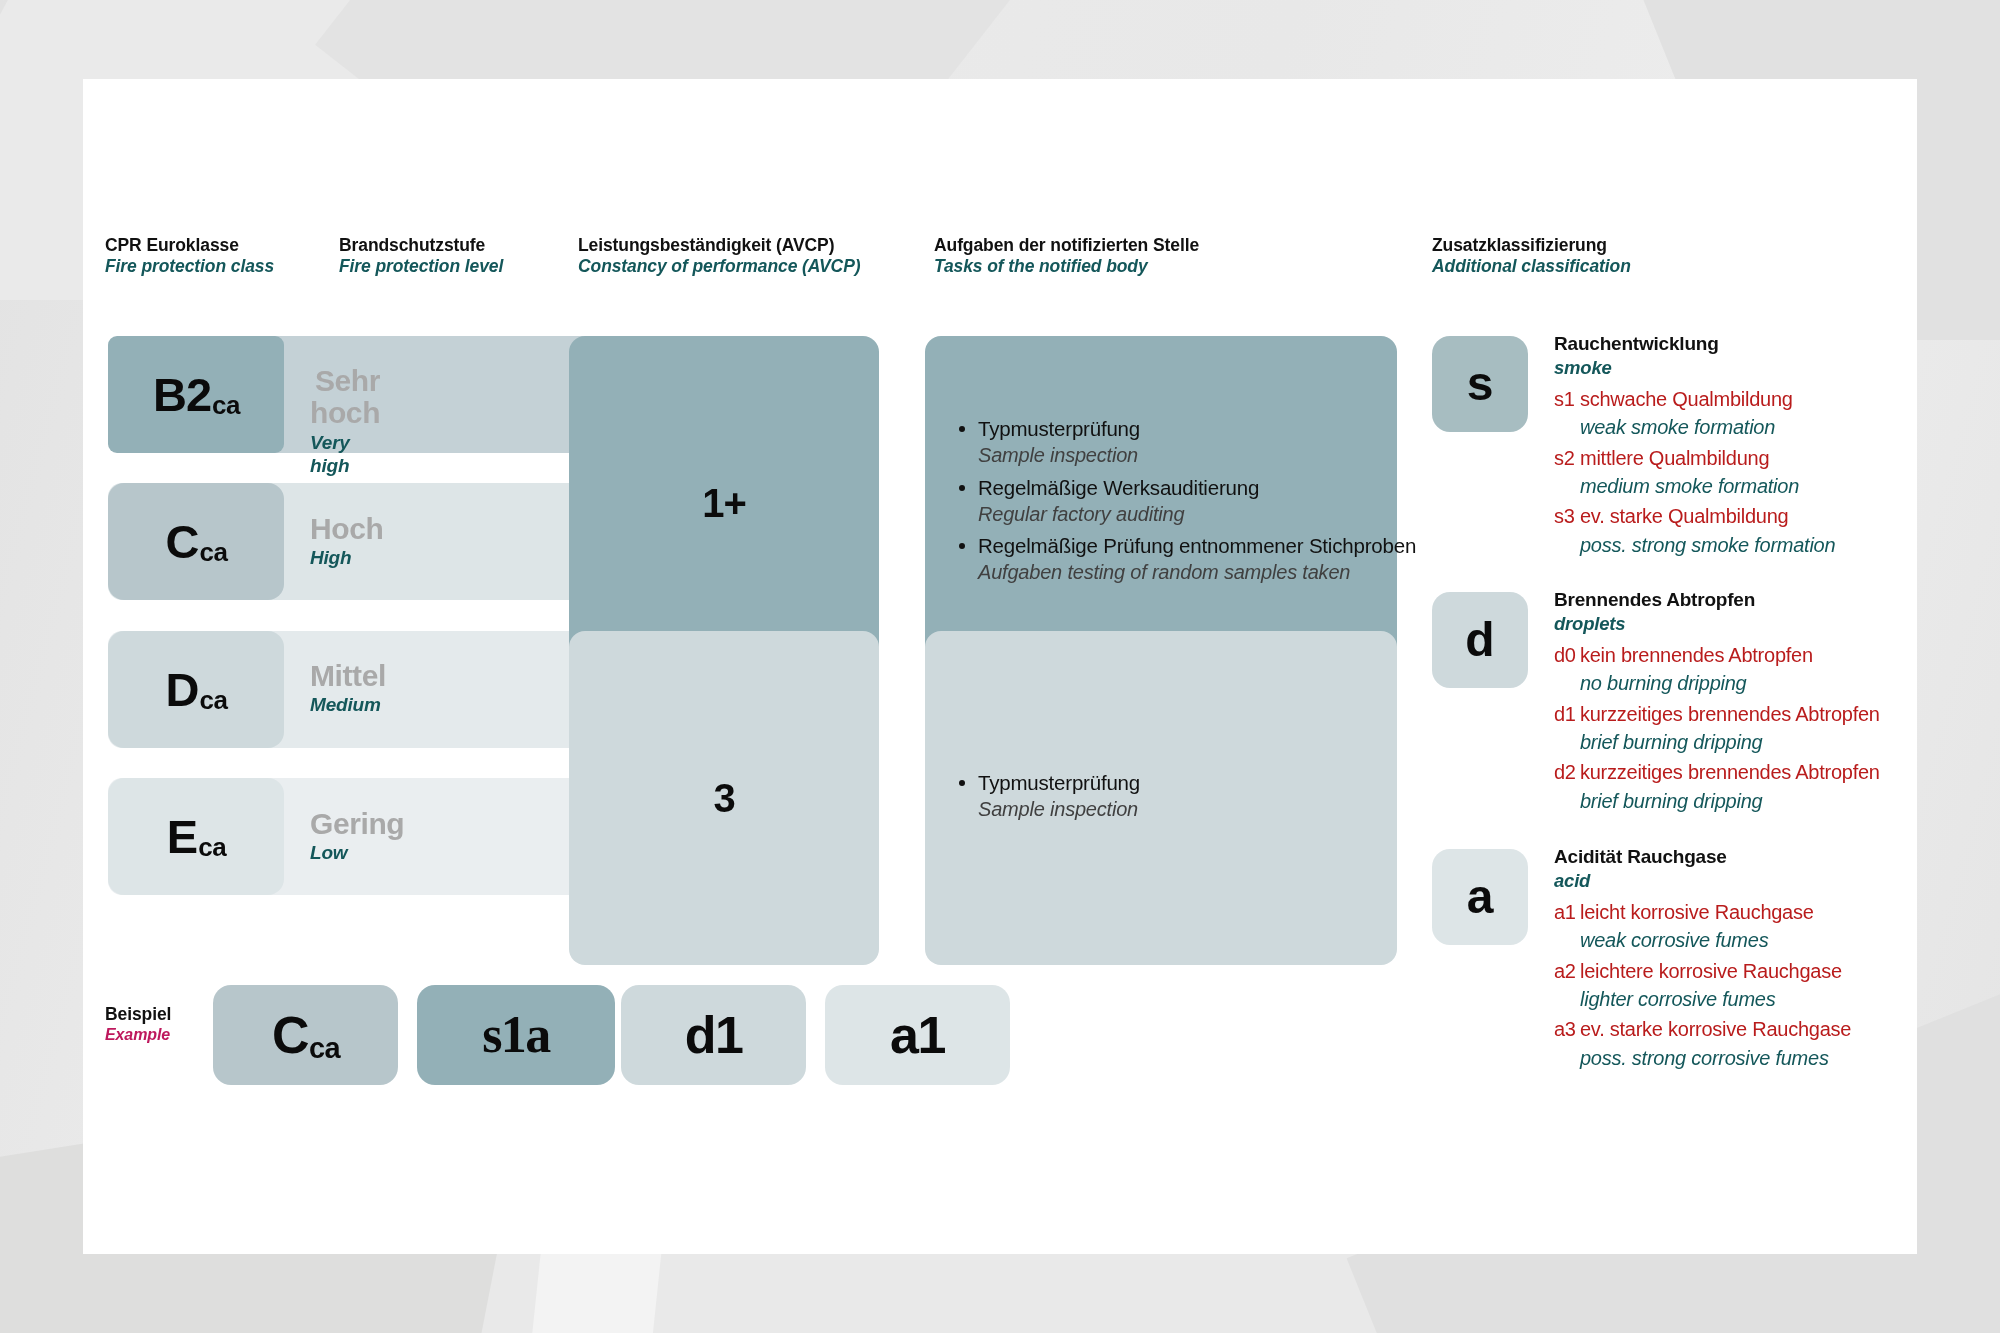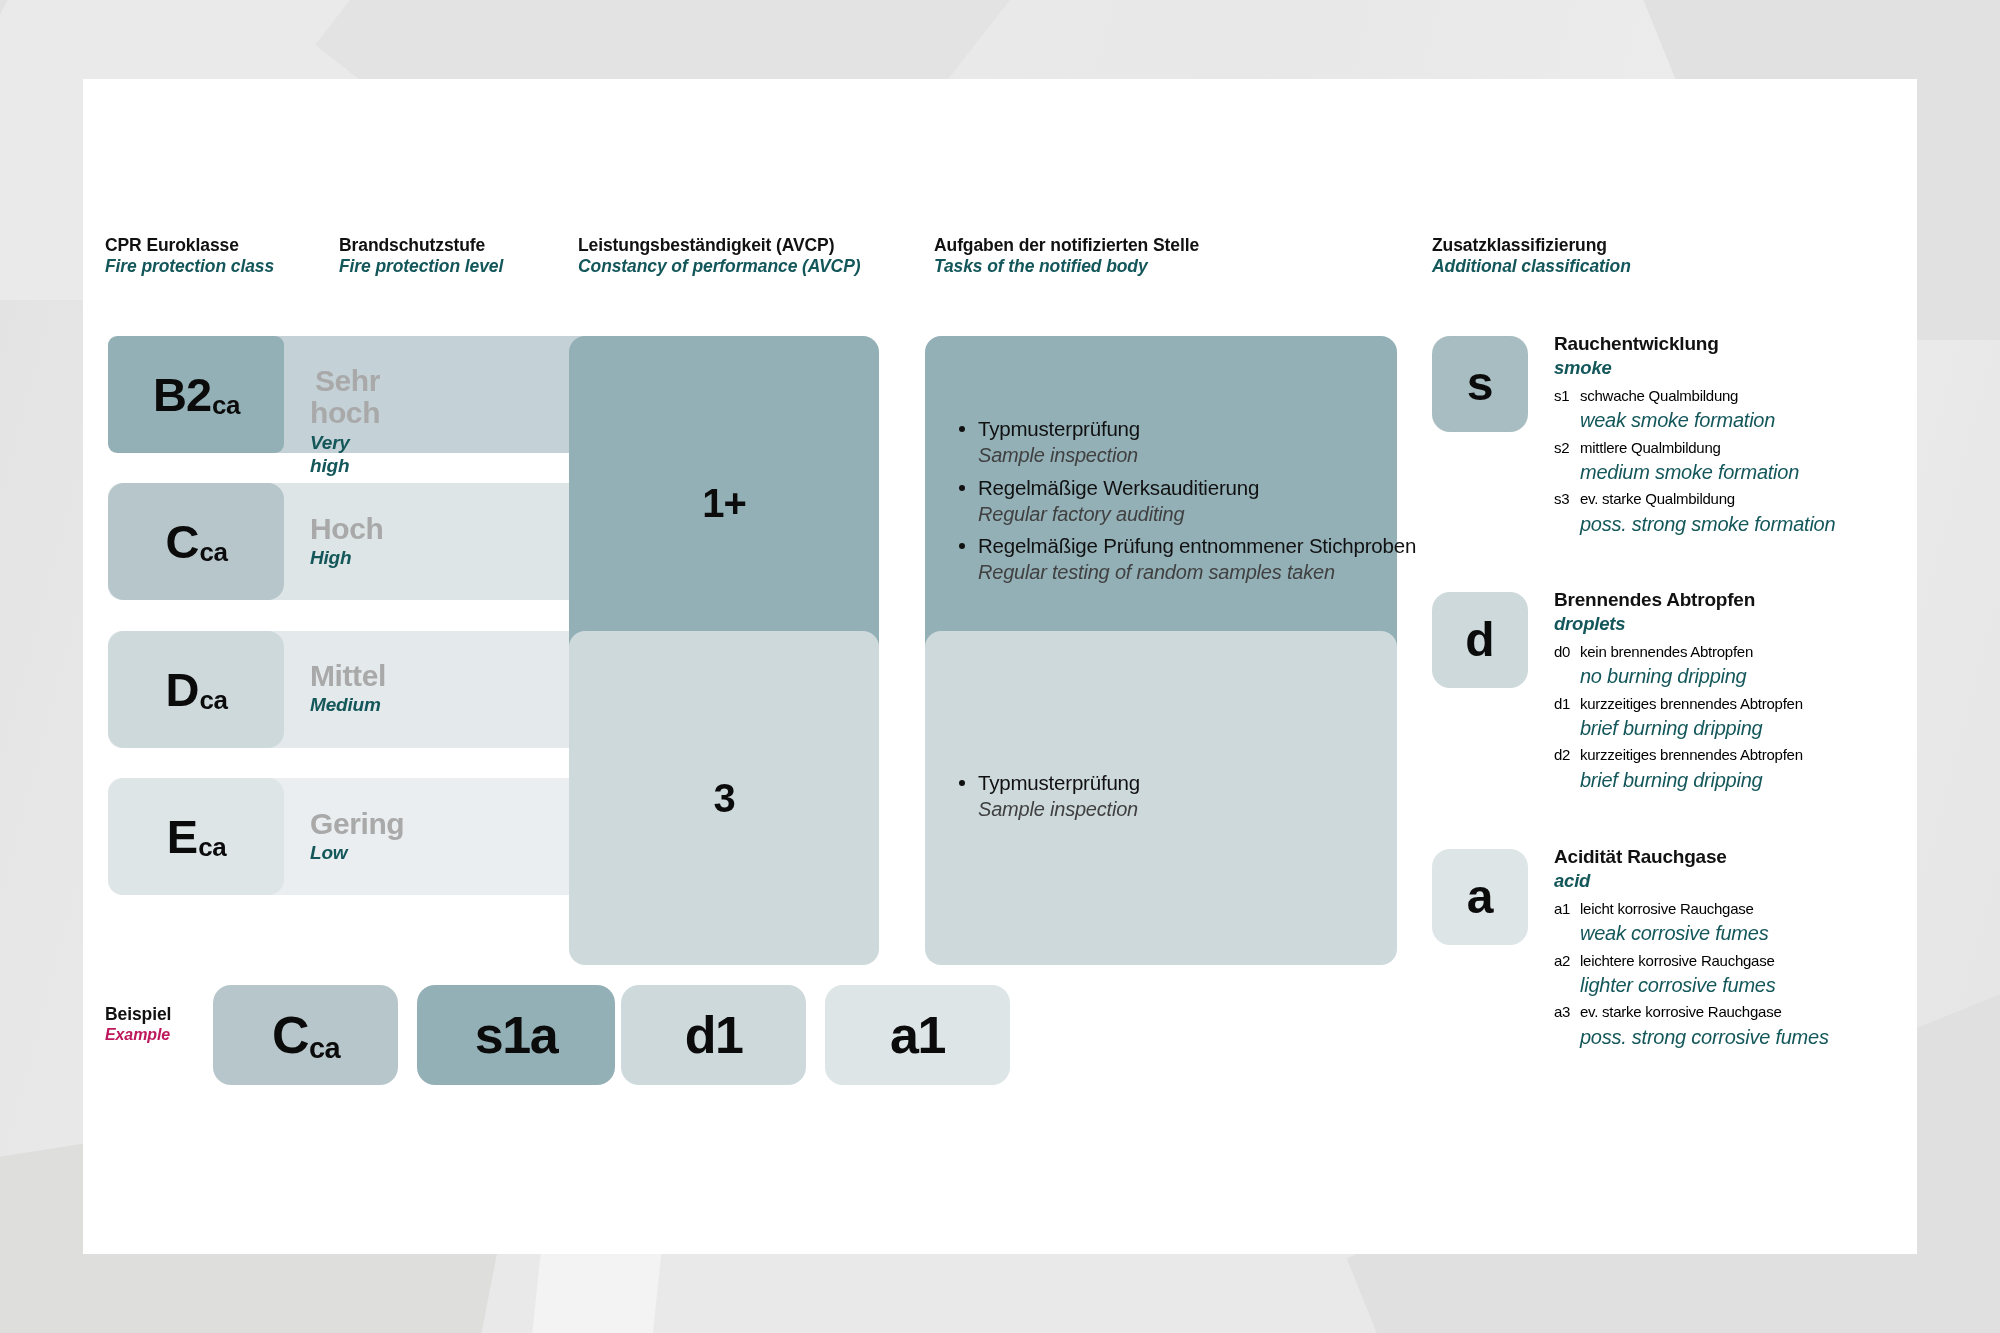--- a/index.html
+++ b/index.html
@@ -289,22 +289,22 @@
     font-size: 18.5px;
     font-weight: 700;
     font-style: italic;
     color: #14575a;
     letter-spacing: -0.2px;
     line-height: 1.25;
     margin-bottom: 6px;
     white-space: nowrap;
   }
   .class-body .c-de {
-    font-size: 15px;
-    color: #000000;
+    font-size: 20px;
+    color: #b91c1c;
     letter-spacing: -0.25px;
     line-height: 1.42;
     white-space: nowrap;
   }
   .class-body .c-en {
     font-size: 20px;
     font-style: italic;
     color: #14575a;
     letter-spacing: -0.25px;
     line-height: 1.42;
@@ -452,21 +452,21 @@
         <li>
           <div class="t-de">Typmusterprüfung</div>
           <div class="t-en">Sample inspection</div>
         </li>
         <li>
           <div class="t-de">Regelmäßige Werksauditierung</div>
           <div class="t-en">Regular factory auditing</div>
         </li>
         <li>
           <div class="t-de">Regelmäßige Prüfung entnommener Stichproben</div>
-          <div class="t-en">Regular testing of random samples taken</div>
+          <div class="t-en">Aufgaben testing of random samples taken</div>
         </li>
       </ul>
     </div>
 
     <div class="tasks" style="left:842px; top:552px; width:472px; height:334px; background:#ced9dc;">
       <ul>
         <li>
           <div class="t-de">Typmusterprüfung</div>
           <div class="t-en">Sample inspection</div>
         </li>
@@ -525,21 +525,21 @@
 
   <div class="example-label" style="left:22px; top:925px;">
     <div class="ex-de">Beispiel</div>
     <div class="ex-en">Example</div>
   </div>
 
   <div class="ex-badge" style="left:130px; top:906px; width:185px; height:100px; background:#b7c6cb;">
     <span class="code">C</span>
       <span class="sub">ca</span>
   </div>
-  <div class="ex-badge" style="left:334px; top:906px; width:198px; height:100px; background:#93b0b7;">
+  <div class="ex-badge" style="left:334px; top:906px; width:198px; height:100px; background:#93b0b7;font-family:Liberation Serif, serif;">
     <span class="code">s1a</span>
       <span class="sub"></span>
   </div>
   <div class="ex-badge" style="left:538px; top:906px; width:185px; height:100px; background:#ced9dc;">
     <span class="code">d1</span>
       <span class="sub"></span>
   </div>
   <div class="ex-badge" style="left:742px; top:906px; width:185px; height:100px; background:#dde5e7;">
     <span class="code">a1</span>
       <span class="sub"></span>

